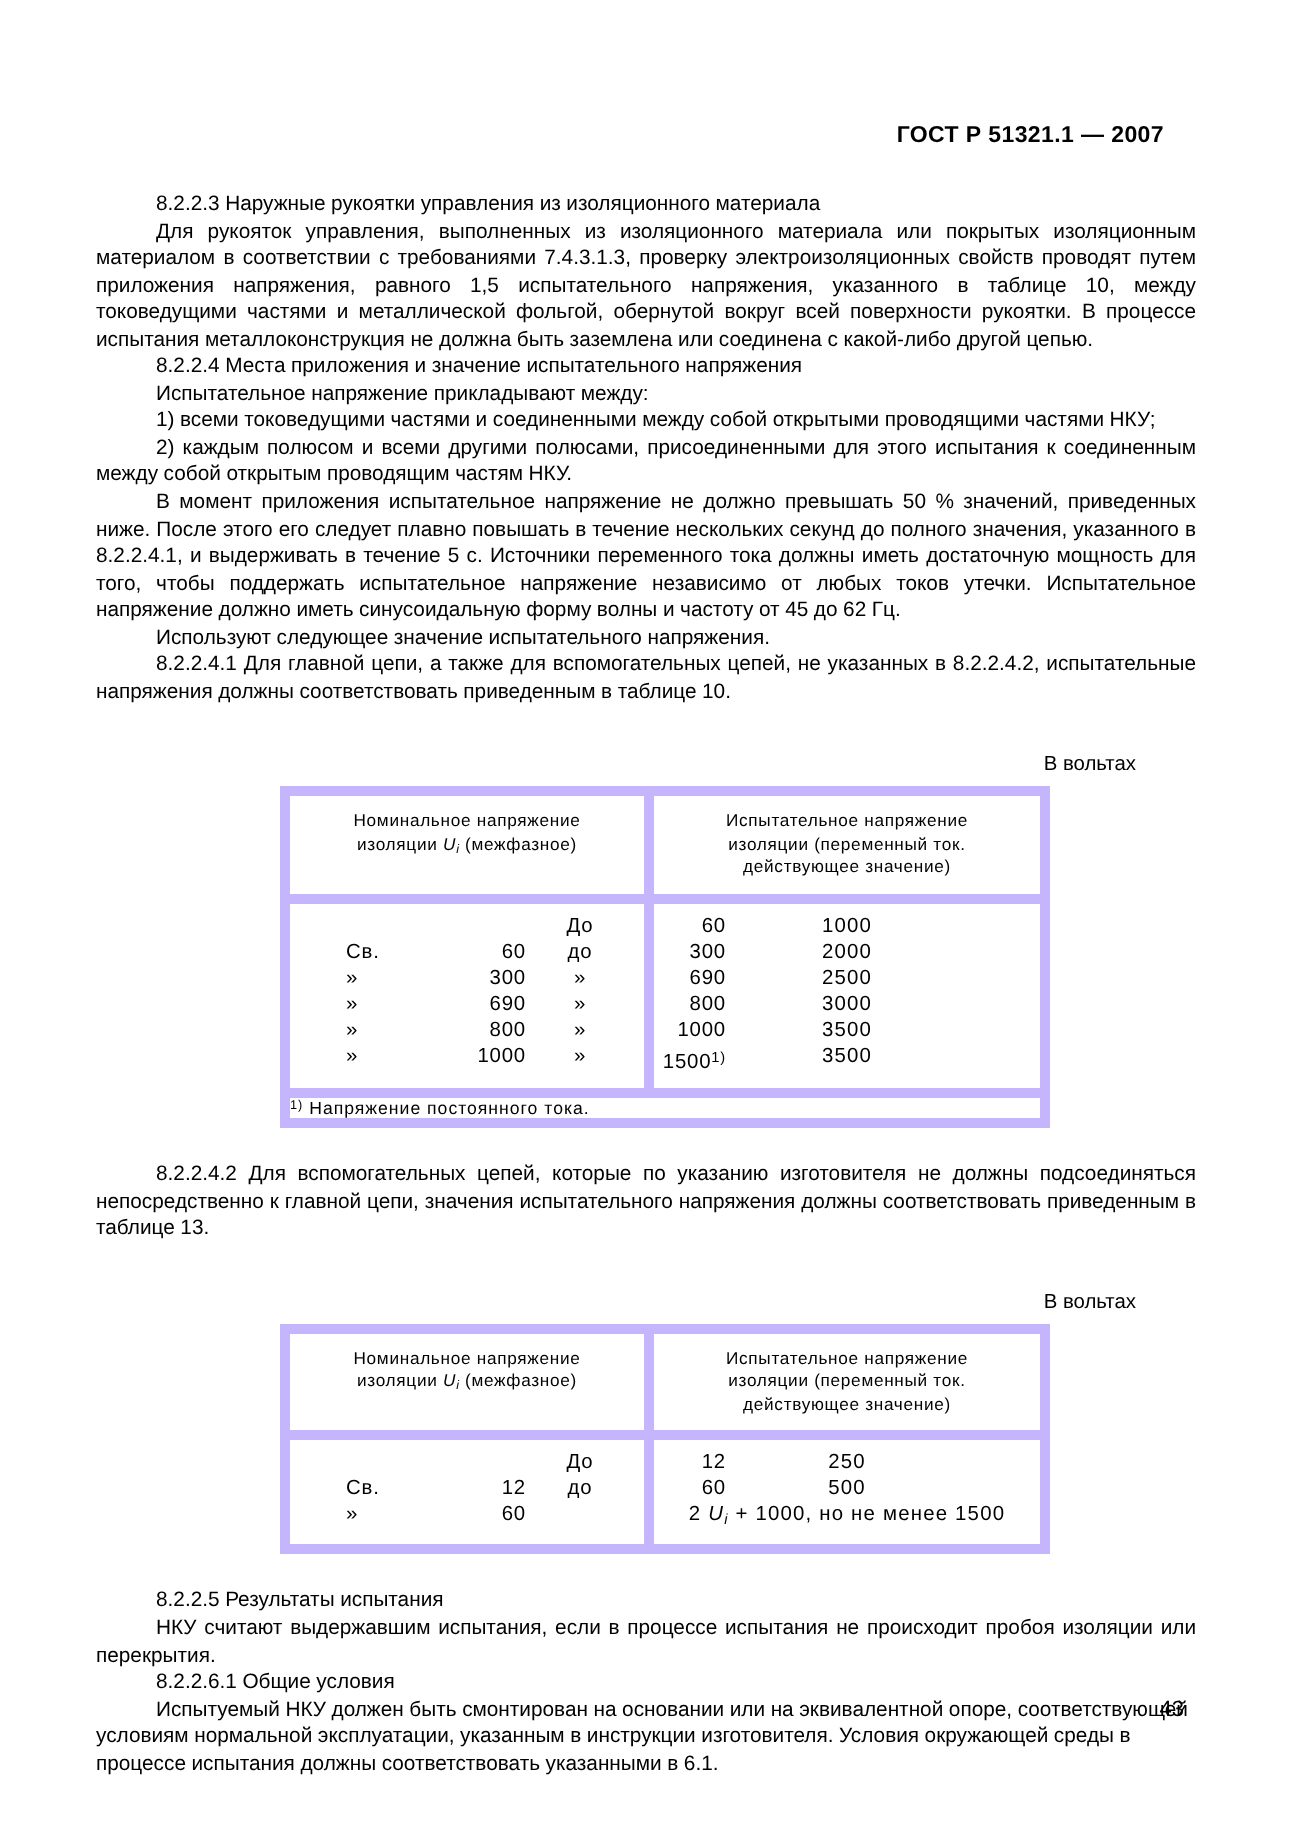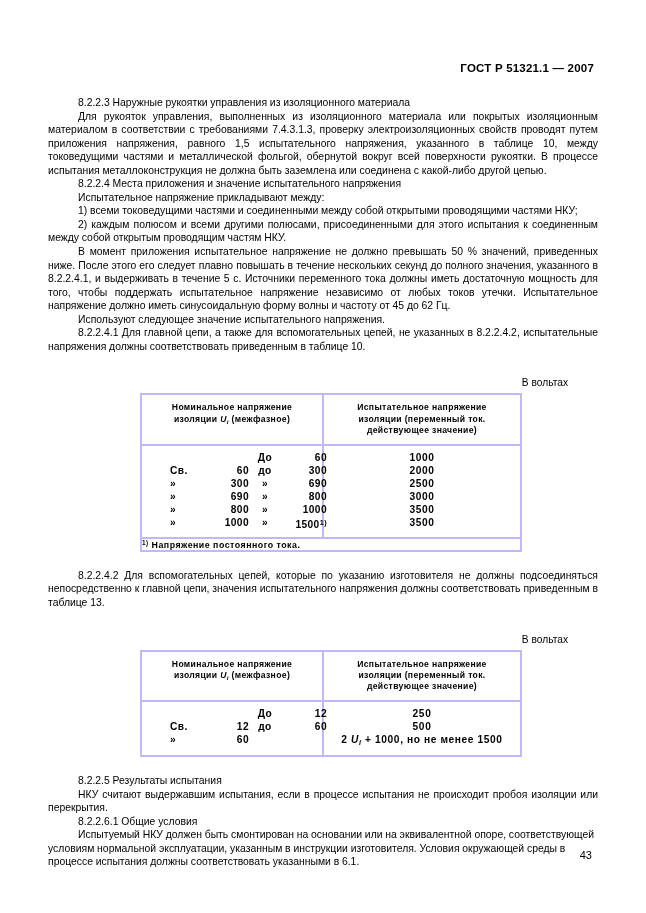--- a/index.html
+++ b/index.html
@@ -17,21 +17,21 @@
     height: 913px;
     background: #ffffff;
     overflow: hidden;
     box-sizing: border-box;
   }
 
   
   .runhead {
     position: absolute;
     top: 62px;
-    right: 52px;
+    right: 64px;
     font-size: 11.5px;
     font-weight: bold;
     letter-spacing: 0.2px;
     white-space: nowrap;
   }
 
   
   .col {
     position: absolute;
     left: 48px;
@@ -68,24 +68,24 @@
   }
 
   table.gost {
     border-collapse: collapse;
     margin-left: 92px;
     margin-top: 5px;
     width: 380px;
     table-layout: fixed;
   }
   table.gost td, table.gost th {
-    border: 2px solid #c4b5fd;
+    border: 5px solid #c4b5fd;
     padding: 0;
     vertical-align: top;
-    font-weight: bold;
+    font-weight: normal;
   }
   table.gost th.hcell {
     text-align: center;
     font-size: 8.6px;
     line-height: 11.4px;
     letter-spacing: 0.35px;
     padding: 7px 6px 7px 6px;
     border-bottom-width: 2px;
   }
   table.gost td.bodycell {
@@ -104,21 +104,21 @@
     border-top-width: 1px;
   }
   .ital { font-style: italic; }
   .sub  { font-size: 0.72em; vertical-align: -0.28em; }
   .sup  { font-size: 0.72em; vertical-align: 0.42em; }
 
   
   .rng {
     display: grid;
     grid-template-columns: 34px 42px 26px 46px;
-    column-gap: 3px;
+    column-gap: 14px;
     justify-content: start;
     padding-left: 22px;
     letter-spacing: 0.4px;
   }
   .rng > span { text-align: right; white-space: nowrap; }
   .rng .lead { text-align: left; }
   .rng .mid  { text-align: center; }
 
   
   .folio {

